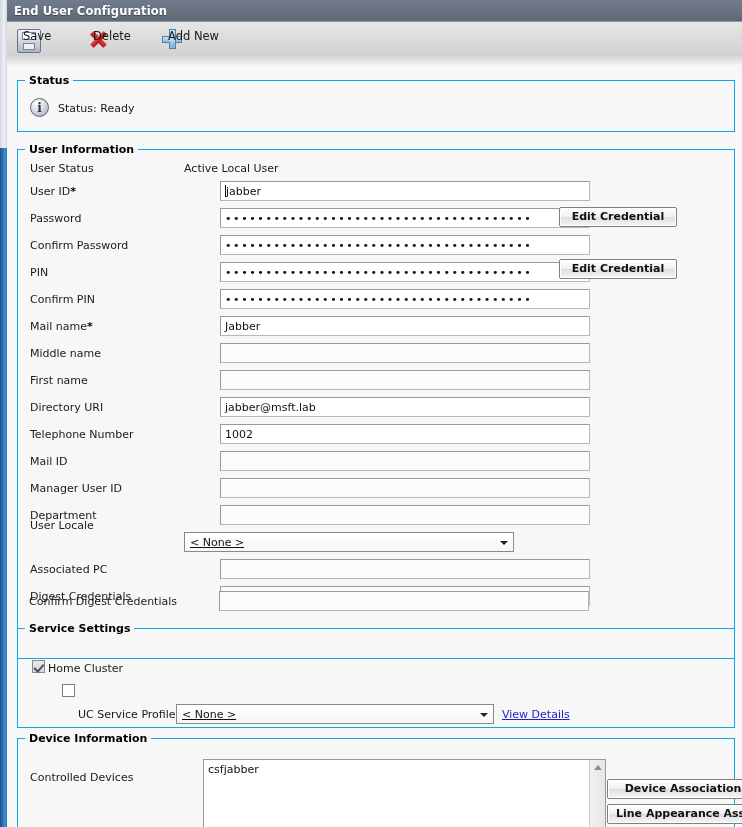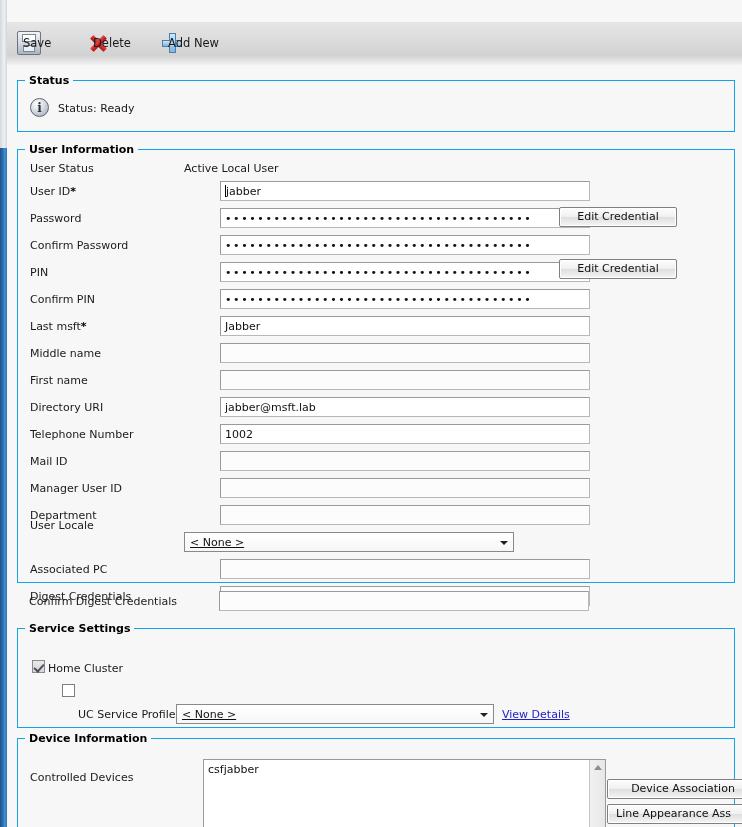--- a/index.html
+++ b/index.html
@@ -21,21 +21,21 @@
   .titlebar{position:absolute;left:7px;top:0;width:735px;height:21px;
     background:linear-gradient(to bottom,#717b8c 0%,#68717f 55%,#5f6877 100%);
     border-bottom:1px solid #8f96a3;}
   .titlebar .t{position:absolute;left:7px;top:4px;color:#ffffff;font-size:11.5px;font-weight:bold;
     letter-spacing:0.1px;text-shadow:0 1px 0 rgba(0,0,0,.35);}
 
   
   .toolbar{position:absolute;left:7px;top:22px;width:735px;height:43px;
     background:linear-gradient(to bottom,#e6e6e6 0%,#dddddd 35%,#d2d2d2 78%,#f2f2f2 100%);
     border-bottom:1px solid #e9e9e9;}
-  .tbtn{position:absolute;top:7px;height:28px;display:flex;align-items:center;cursor:default;}
+  .tbtn{position:absolute;top:7px;height:28px;display:flex;cursor:default;}
   .tbtn .lbl{font-size:11.5px;color:#1a1a1a;margin-left:6px;}
 
   .ico{display:inline-block;position:relative;}
 
   
   .ico-save{width:22px;height:22px;border:1px solid #6a7482;border-radius:2px;
     background:linear-gradient(to bottom,#f2f4f7 0%,#d5dae1 50%,#aab3bf 100%);}
   .ico-save:before{content:"";position:absolute;left:4px;top:2px;width:14px;height:8px;
     background:#ffffff;border:1px solid #7b8593;box-sizing:border-box;}
   .ico-save:after{content:"";position:absolute;left:5px;top:13px;width:12px;height:7px;
@@ -78,21 +78,21 @@
   .caret{display:inline-block;width:1px;height:12px;background:#000;vertical-align:-2px;margin-right:0px;}
 
   .sel{position:absolute;box-sizing:border-box;height:20px;border:1px solid #898989;
     background:linear-gradient(to bottom,#ffffff,#f6f6f6);font-size:11px;color:#111;
     padding:2px 18px 0 5px;line-height:16px;overflow:hidden;white-space:nowrap;text-decoration:underline;}
   .sel .arw{position:absolute;right:5px;top:8px;width:0;height:0;
     border-left:4px solid transparent;border-right:4px solid transparent;border-top:4px solid #222;}
 
   .btn{position:absolute;box-sizing:border-box;height:20px;border:1px solid #808080;
     border-radius:2px;background:linear-gradient(to bottom,#fdfdfd 0%,#f0f0f0 48%,#dfdfdf 52%,#f5f5f5 100%);
-    font-size:11px;font-weight:normal;color:#111;text-align:center;line-height:18px;
+    font-size:11px;font-weight:bold;color:#111;text-align:center;line-height:18px;
     box-shadow:inset 0 0 0 1px #ffffff;}
 
   .chk{position:absolute;width:13px;height:13px;box-sizing:border-box;
     border:1px solid #7d7d7d;background:#ffffff;}
   .chk.on{background:linear-gradient(to bottom,#e9e9ec,#d6d6da);border-color:#8a8a90;}
   .chk.on:after{content:"";position:absolute;left:3px;top:1px;width:4px;height:8px;
     border:solid #4a4f58;border-width:0 2px 2px 0;transform:rotate(42deg);}
 
   .link{position:absolute;font-size:11px;color:#2121c4;text-decoration:underline;cursor:pointer;}
 
@@ -111,20 +111,23 @@
     font-weight:bold;font-size:12px;color:#2b3340;font-family:"DejaVu Serif","Liberation Serif",serif;}
 </style>
 </head>
 <body>
 
 <div class="page">
 
   <div class="left-rail-top"></div>
   <div class="left-rail"></div>
 
+  <div class="titlebar">
+    <div class="t">End User Configuration</div>
+  </div>
 
   <div class="toolbar">
 
     <div class="tbtn" style="left:10px;">
       <span class="ico ico-save">
           <i class="save-dot"></i>
         </span>
       <span class="lbl">Save</span>
     </div>
 
@@ -150,21 +153,21 @@
   <div class="content">
 
     <div class="grp" style="left:10px;top:15px;width:718px;height:52px;">
       <div class="grp-lg">Status</div>
       <div class="ico-info" style="left:12px;top:17px;">
           <span>i</span>
         </div>
       <div class="lbl" style="left:40px;top:21px;">Status: Ready</div>
     </div>
 
-    <div class="grp" style="left:10px;top:84px;width:718px;height:434px;">
+    <div class="grp" style="left:10px;top:84px;width:718px;height:510px;">
       <div class="grp-lg">User Information</div>
 
       <div class="lbl" style="left:12px;top:12px;">User Status</div>
       <div class="val" style="left:166px;top:12px;">Active Local User</div>
 
       <div class="lbl" style="left:12px;top:35px;"><span>User ID</span><span class="req">*</span></div>
       <div class="inp" style="left:166px;top:31px;width:370px;"><span class="caret"></span><span>jabber</span></div>
 
       <div class="lbl" style="left:12px;top:62px;">Password</div>
       <div class="inp" style="left:166px;top:58px;width:370px;"><span class="dots">••••••••••••••••••••••••••••••••••••••</span></div>
@@ -173,21 +176,21 @@
       <div class="lbl" style="left:12px;top:89px;">Confirm Password</div>
       <div class="inp" style="left:166px;top:85px;width:370px;"><span class="dots">••••••••••••••••••••••••••••••••••••••</span></div>
 
       <div class="lbl" style="left:12px;top:116px;">PIN</div>
       <div class="inp" style="left:166px;top:112px;width:370px;"><span class="dots">••••••••••••••••••••••••••••••••••••••</span></div>
       <div class="btn" style="left:541px;top:109px;width:118px;">Edit Credential</div>
 
       <div class="lbl" style="left:12px;top:143px;">Confirm PIN</div>
       <div class="inp" style="left:166px;top:139px;width:370px;"><span class="dots">••••••••••••••••••••••••••••••••••••••</span></div>
 
-      <div class="lbl" style="left:12px;top:170px;"><span>Last msft</span><span class="req">*</span></div>
+      <div class="lbl" style="left:12px;top:170px;"><span>Mail name</span><span class="req">*</span></div>
       <div class="inp" style="left:166px;top:166px;width:370px;"><span>Jabber</span></div>
 
       <div class="lbl" style="left:12px;top:197px;">Middle name</div>
       <div class="inp empty" style="left:166px;top:193px;width:370px;"><span></span></div>
 
       <div class="lbl" style="left:12px;top:224px;">First name</div>
       <div class="inp empty" style="left:166px;top:220px;width:370px;"><span></span></div>
 
       <div class="lbl" style="left:12px;top:251px;">Directory URI</div>
       <div class="inp" style="left:166px;top:247px;width:370px;"><span>jabber@msft.lab</span></div>

